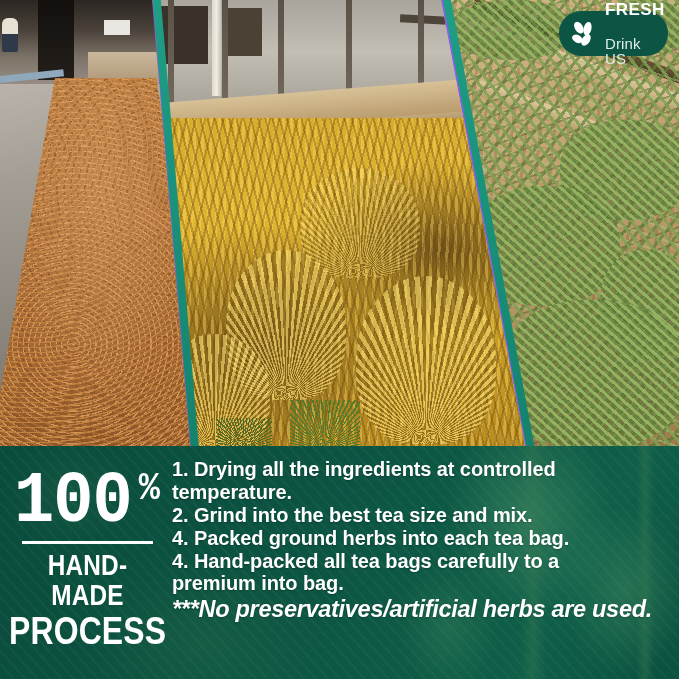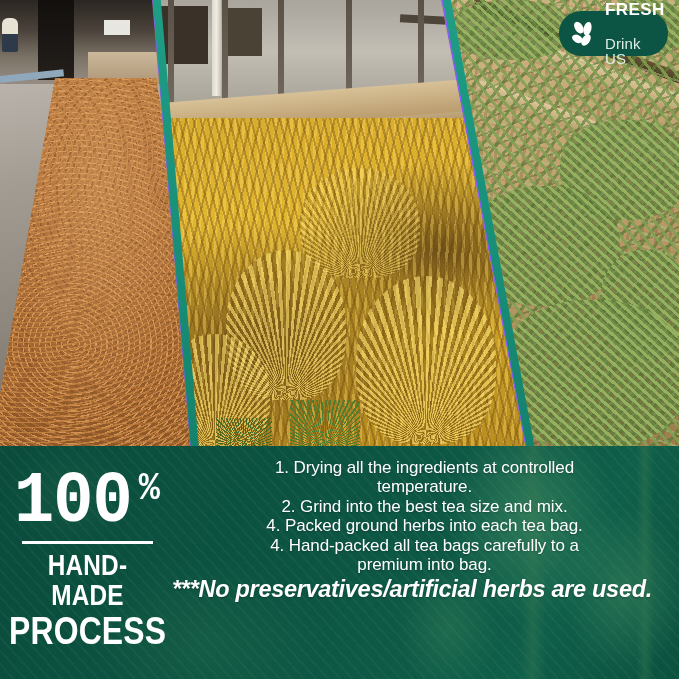--- a/index.html
+++ b/index.html
@@ -188,22 +188,22 @@
   .pct-sym{ font-size:38px; margin-left:-2px; margin-bottom:-2px; transform:scaleX(.93); }
   .pct-rule{ width:131px; height:3px; background:#fff; margin:9px 0 7px 0; }
   .pct-l1, .pct-l2{ color:#fff; font-weight:bold;
     font-family:"Liberation Sans Narrow","Liberation Sans", sans-serif;
     transform:scaleX(.84); letter-spacing:.2px; text-align:center; }
   .pct-l1{ font-size:29px; line-height:1.02; }
   .pct-l2{ font-size:38px; line-height:1.05; margin-top:1px; }
 
   
   .steps{ position:absolute; left:172px; top:458px; width:505px; z-index:4; color:#fff; }
-  .step{ font-size:17px; line-height:1.145; font-weight:normal;
-    text-shadow:0 1px 2px rgba(0,0,0,.25); letter-spacing:-.1px;text-align:center; }
+  .step{ font-size:20px; line-height:1.145; font-weight:bold;
+    text-shadow:0 1px 2px rgba(0,0,0,.25); letter-spacing:-.1px; }
   .step.indent{ padding-left:0; }
   .step-note{ font-size:23.5px; line-height:1.16; font-weight:bold; font-style:italic;
     text-shadow:0 1px 2px rgba(0,0,0,.25); letter-spacing:-.3px; margin-top:1px; }
 </style>
 </head>
 <body>
 
 <div class="stage">
 
   <div class="photo-strip">

